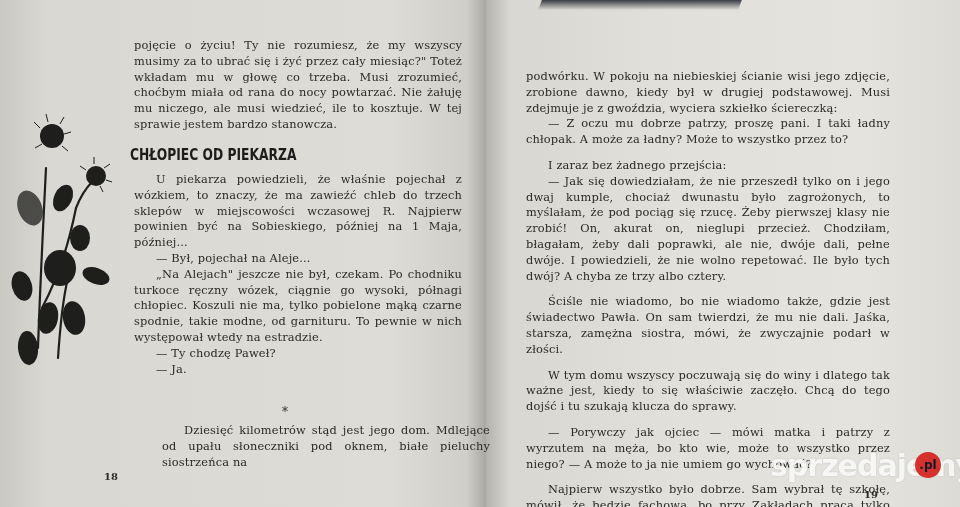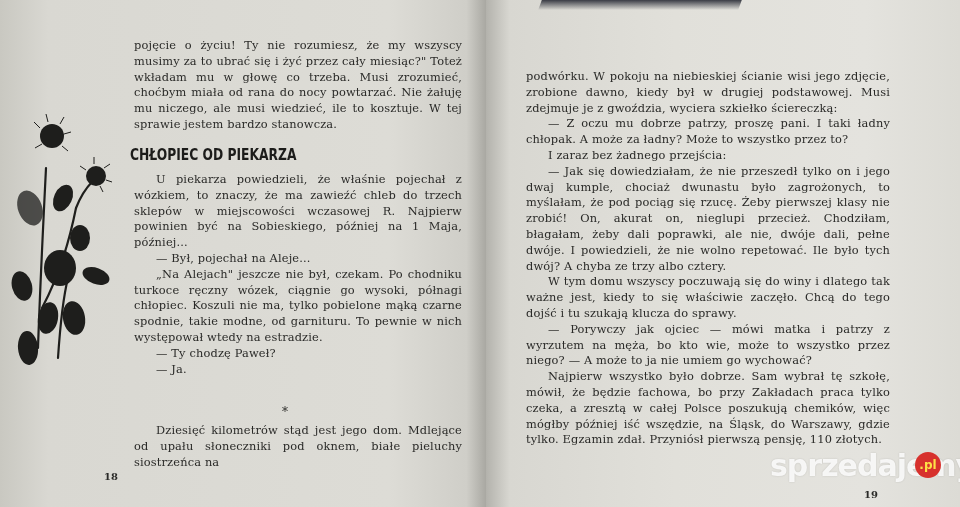--- a/index.html
+++ b/index.html
@@ -23,21 +23,21 @@
     position:absolute; left:540px; top:0; width:200px; height:10px;
     background:linear-gradient(to bottom, #3a3c45, rgba(60,62,70,0));
     transform:skewX(-20deg);
   }
   .text {
     position:absolute; color:#2a2a28; font-size:11.4px; line-height:15.8px;
     text-align:justify; letter-spacing:0.15px;
   }
   .text p { margin:0; }
   .text p.ind { text-indent:22px; }
-  .text p.sp { margin-top:0; }
+  .text p.sp { margin-top:10px; }
   .left-text { left:134px; width:328px; }
   .right-text { left:526px; width:364px; top:69px; }
   .heading {
     position:absolute; left:130px; top:146px;
     font-family:"DejaVu Sans", sans-serif; font-weight:bold;
     font-size:15px; letter-spacing:0px; color:#1c1c1a;
     transform:scaleX(0.82); transform-origin:left;
   }
   .star { position:absolute; left:282px; top:405px; font-size:12px; color:#2a2a28; }
   .pagenum { position:absolute; font-size:10px; font-weight:bold; color:#2a2a28; }
@@ -45,21 +45,21 @@
   .pn-right { left:864px; top:489px; }
   .illustration { position:absolute; left:8px; top:108px; width:108px; height:282px; }
   .watermark {
     position:absolute; left:770px; top:448px;
     font-family:"DejaVu Sans", sans-serif; font-weight:bold; font-size:30px;
     color:rgba(255,255,255,0.85); letter-spacing:-1px;
     text-shadow:0 0 2px rgba(0,0,0,0.15);
   }
   .wm-dot {
     position:absolute; left:915px; top:452px; width:26px; height:26px;
-    border-radius:50%; background:#d7312d; color:#fde047;
+    border-radius:50%; background:#d7312d; color:#0f172a;
     font-family:"DejaVu Sans", sans-serif; font-weight:bold; font-size:12px;
     display:flex; align-items:center; justify-content:center;
   }
 </style>
 </head>
 <body>
 
 <div class="page page-left"></div>
 <div class="page page-right"></div>
 <div class="top-shadow"></div>
@@ -73,21 +73,21 @@
 <div class="text left-text" style="top:172px;">
   <p class="ind">U piekarza powiedzieli, że właśnie pojechał z wózkiem, to znaczy, że ma zawieźć chleb do trzech sklepów w miejscowości wczasowej R. Najpierw powinien być na Sobieskiego, później na 1 Maja, później...</p>
   <p class="ind">— Był, pojechał na Aleje...</p>
   <p class="ind">„Na Alejach" jeszcze nie był, czekam. Po chodniku turkoce ręczny wózek, ciągnie go wysoki, półnagi chłopiec. Koszuli nie ma, tylko pobielone mąką czarne spodnie, takie modne, od garnituru. To pewnie w nich występował wtedy na estradzie.</p>
   <p class="ind">— Ty chodzę Paweł?</p>
   <p class="ind">— Ja.</p>
 </div>
 
 <div class="star">*</div>
 
-<div class="text left-text" style="top:423px;">
+<div class="text left-text" style="top:423px;margin-left:28px;">
   <p class="ind">Dziesięć kilometrów stąd jest jego dom. Mdlejące od upału słoneczniki pod oknem, białe pieluchy siostrzeńca na</p>
 </div>
 
 <div class="pagenum pn-left">18</div>
 
 <svg class="illustration" viewBox="0 0 108 282">
   <g stroke="#1e1e1c" fill="none" stroke-width="2.2" stroke-linecap="round">
     <path d="M30 240 C 32 180, 35 120, 38 60"></path>
     <path d="M34 200 C 50 170, 60 140, 68 100"></path>
     <path d="M50 250 C 52 220, 55 190, 60 170"></path>
@@ -112,20 +112,21 @@
     <ellipse cx="66" cy="210" rx="11" ry="17" transform="rotate(-10 66 210)"></ellipse>
     <ellipse cx="20" cy="240" rx="10" ry="17" transform="rotate(-5 20 240)"></ellipse>
   </g>
 </svg>
 
 <div class="text right-text">
   <p>podwórku. W pokoju na niebieskiej ścianie wisi jego zdjęcie, zrobione dawno, kiedy był w drugiej podstawowej. Musi zdejmuje je z gwoździa, wyciera szkiełko ściereczką:</p>
   <p class="ind">— Z oczu mu dobrze patrzy, proszę pani. I taki ładny chłopak. A może za ładny? Może to wszystko przez to?</p>
   <p class="ind sp">I zaraz bez żadnego przejścia:</p>
   <p class="ind">— Jak się dowiedziałam, że nie przeszedł tylko on i jego dwaj kumple, chociaż dwunastu było zagrożonych, to myślałam, że pod pociąg się rzucę. Żeby pierwszej klasy nie zrobić! On, akurat on, nieglupi przecież. Chodziłam, błagałam, żeby dali poprawki, ale nie, dwóje dali, pełne dwóje. I powiedzieli, że nie wolno repetować. Ile było tych dwój? A chyba ze trzy albo cztery.</p>
+  <p class="ind sp">Ściśle nie wiadomo, bo nie wiadomo także, gdzie jest świadectwo Pawła. On sam twierdzi, że mu nie dali. Jaśka, starsza, zamężna siostra, mówi, że zwyczajnie podarł w złości.</p>
   <p class="ind sp">W tym domu wszyscy poczuwają się do winy i dlatego tak ważne jest, kiedy to się właściwie zaczęło. Chcą do tego dojść i tu szukają klucza do sprawy.</p>
   <p class="ind sp">— Porywczy jak ojciec — mówi matka i patrzy z wyrzutem na męża, bo kto wie, może to wszystko przez niego? — A może to ja nie umiem go wychować?</p>
   <p class="ind sp">Najpierw wszystko było dobrze. Sam wybrał tę szkołę, mówił, że będzie fachowa, bo przy Zakładach praca tylko czeka, a zresztą w całej Polsce poszukują chemików, więc mógłby później iść wszędzie, na Śląsk, do Warszawy, gdzie tylko. Egzamin zdał. Przyniósł pierwszą pensję, 110 złotych.</p>
 </div>
 
 <div class="pagenum pn-right">19</div>
 
 <div class="watermark">sprzedajemy</div>
 <div class="wm-dot">.pl</div>
 

